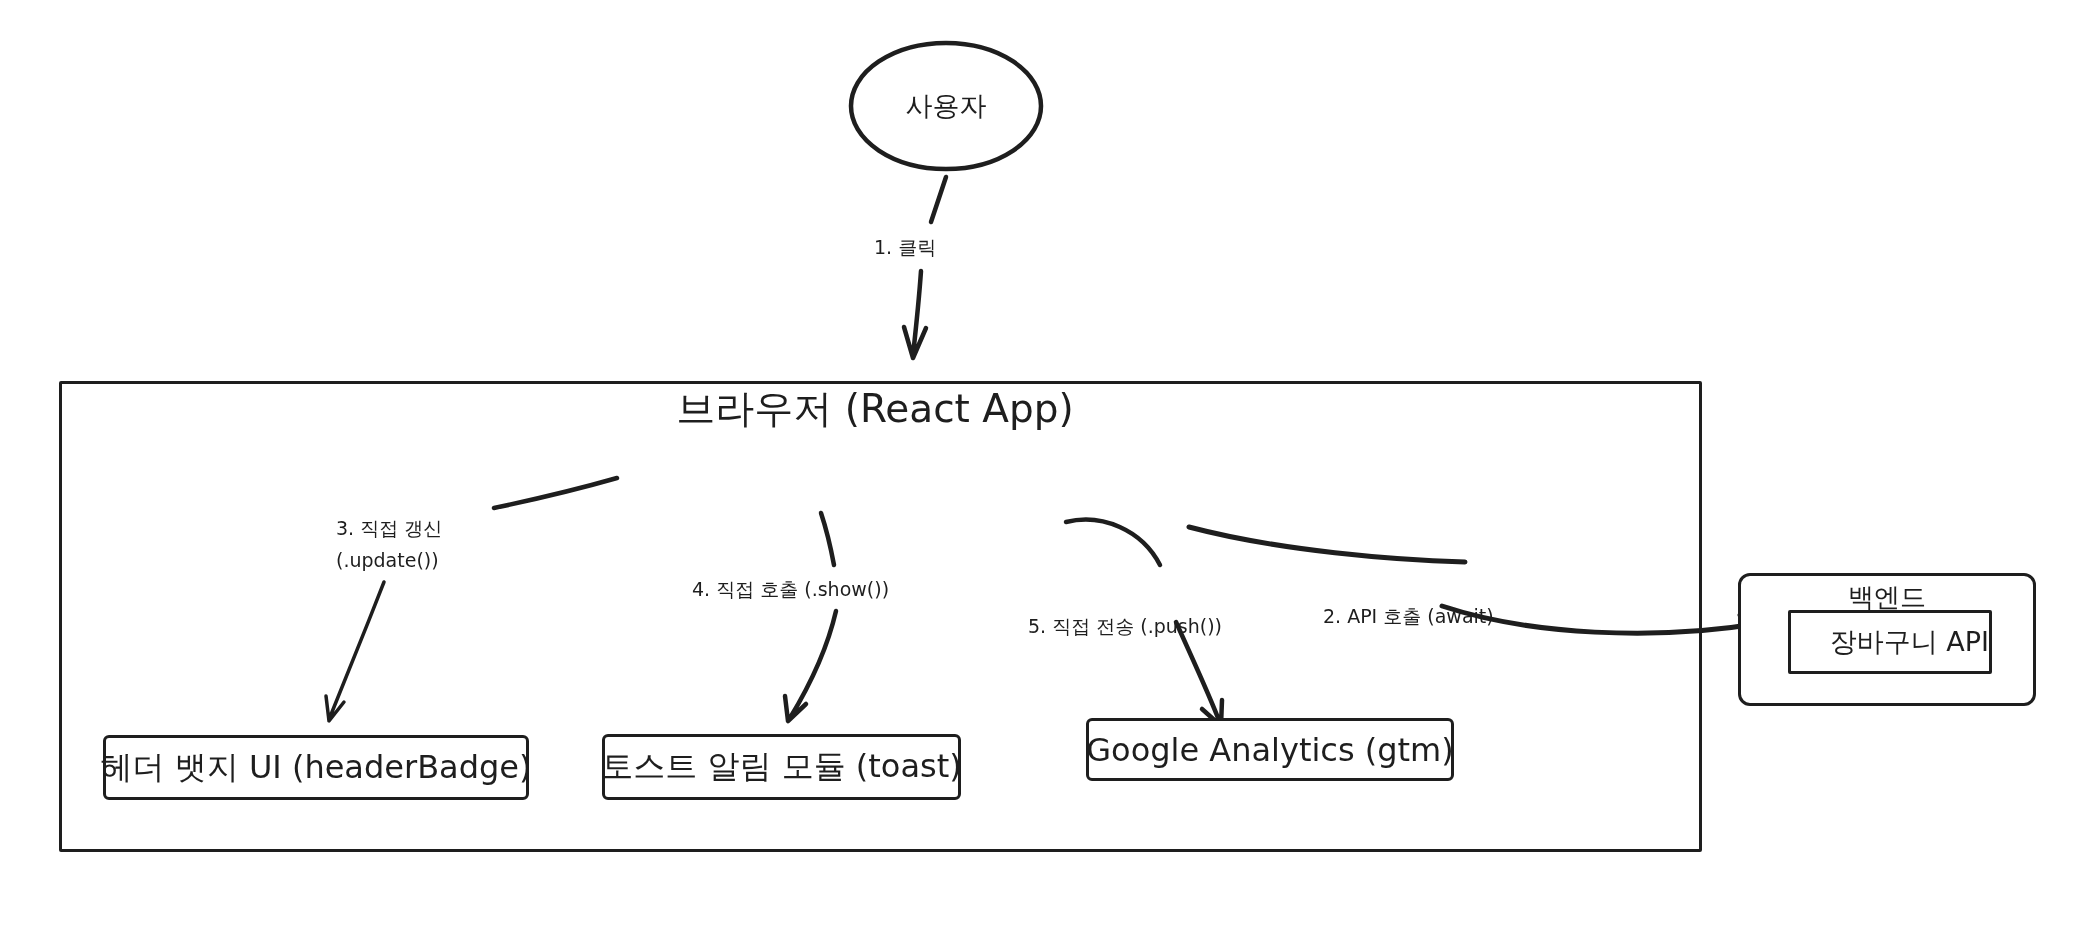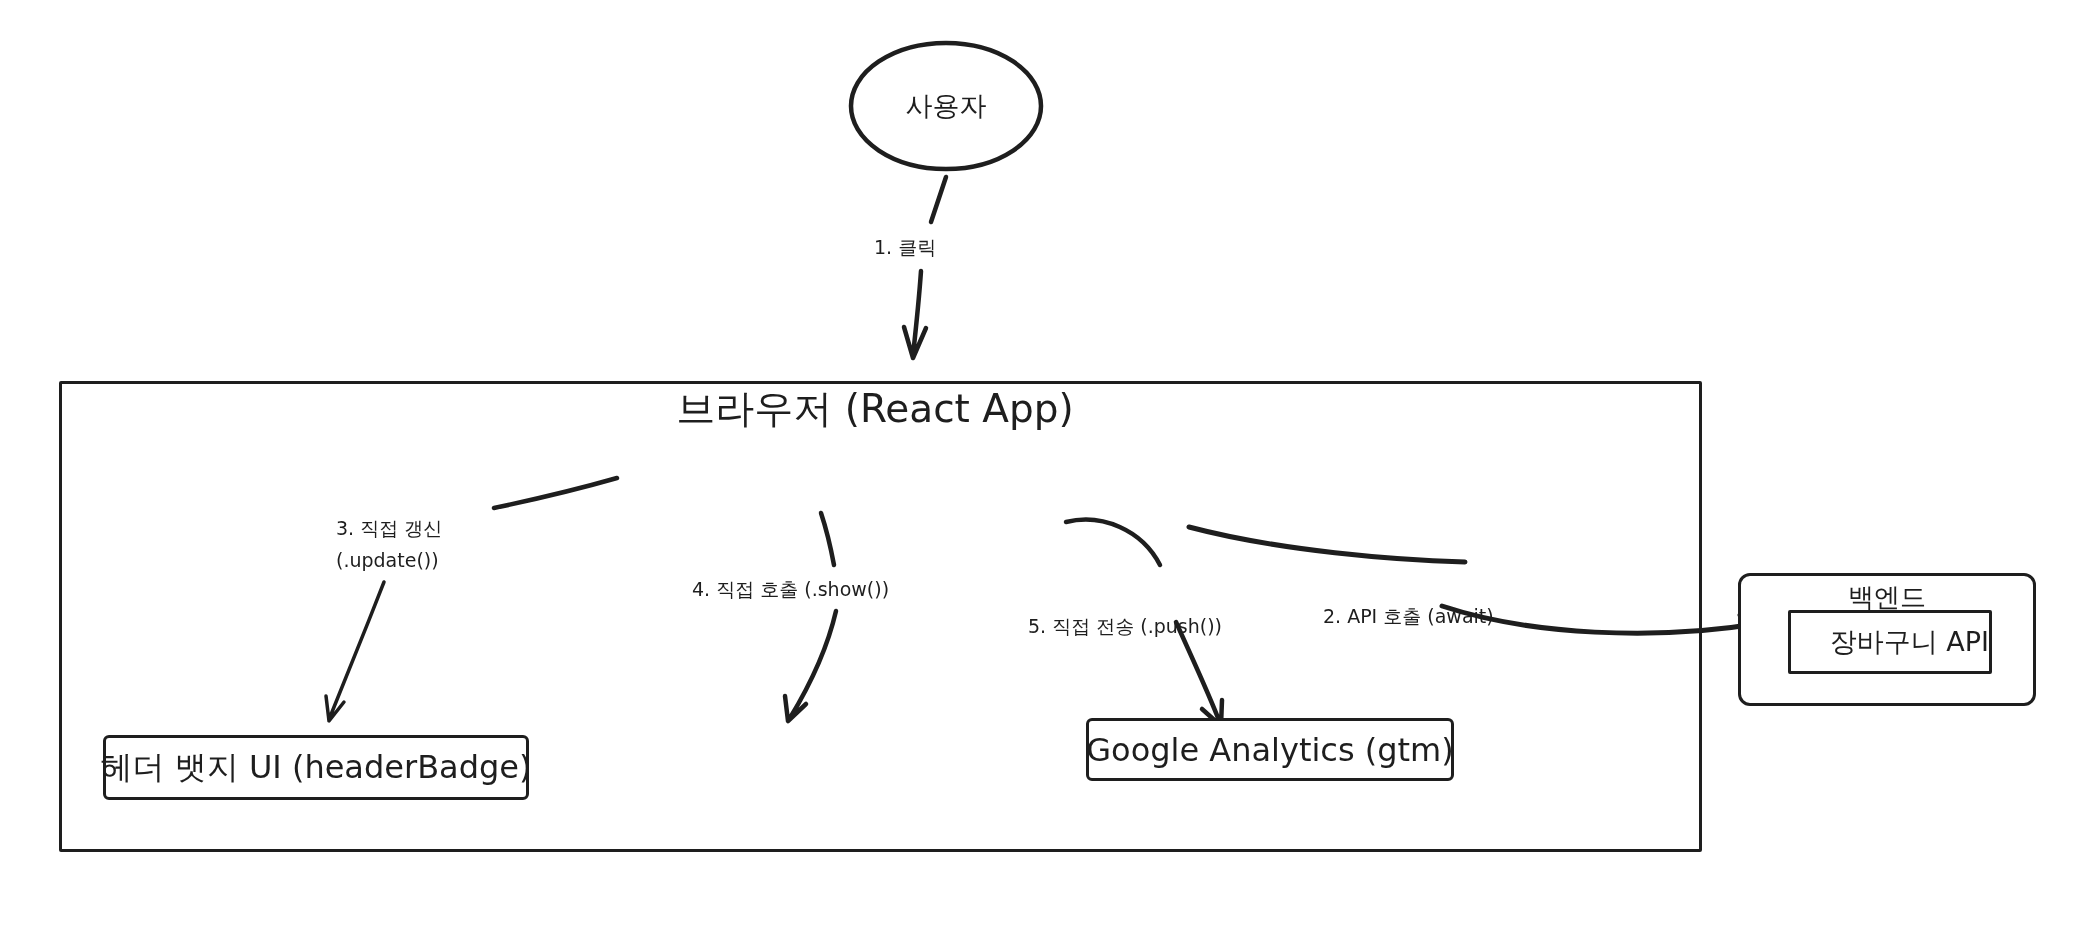--- a/index.html
+++ b/index.html
@@ -149,20 +149,23 @@
   <div class="edge-label label-push">5. 직접 전송 (.push())</div>
   <div class="edge-label label-api">2. API 호출 (await)</div>
 
   <div class="browser-box"></div>
   <div class="node-label browser-title">브라우저 (React App)</div>
 
 
   <div class="plain-box header-badge-box">
     <span>헤더 뱃지 UI (headerBadge)</span>
   </div>
+  <div class="plain-box toast-box">
+    <span>토스트 알림 모듈 (toast)</span>
+  </div>
   <div class="plain-box gtm-box">
     <span>Google Analytics (gtm)</span>
   </div>
 
   <div class="backend-box">
     <div class="backend-title">백엔드</div>
     <div class="cart-api-box">
       <span>장바구니 API</span>
     </div>
   </div>

